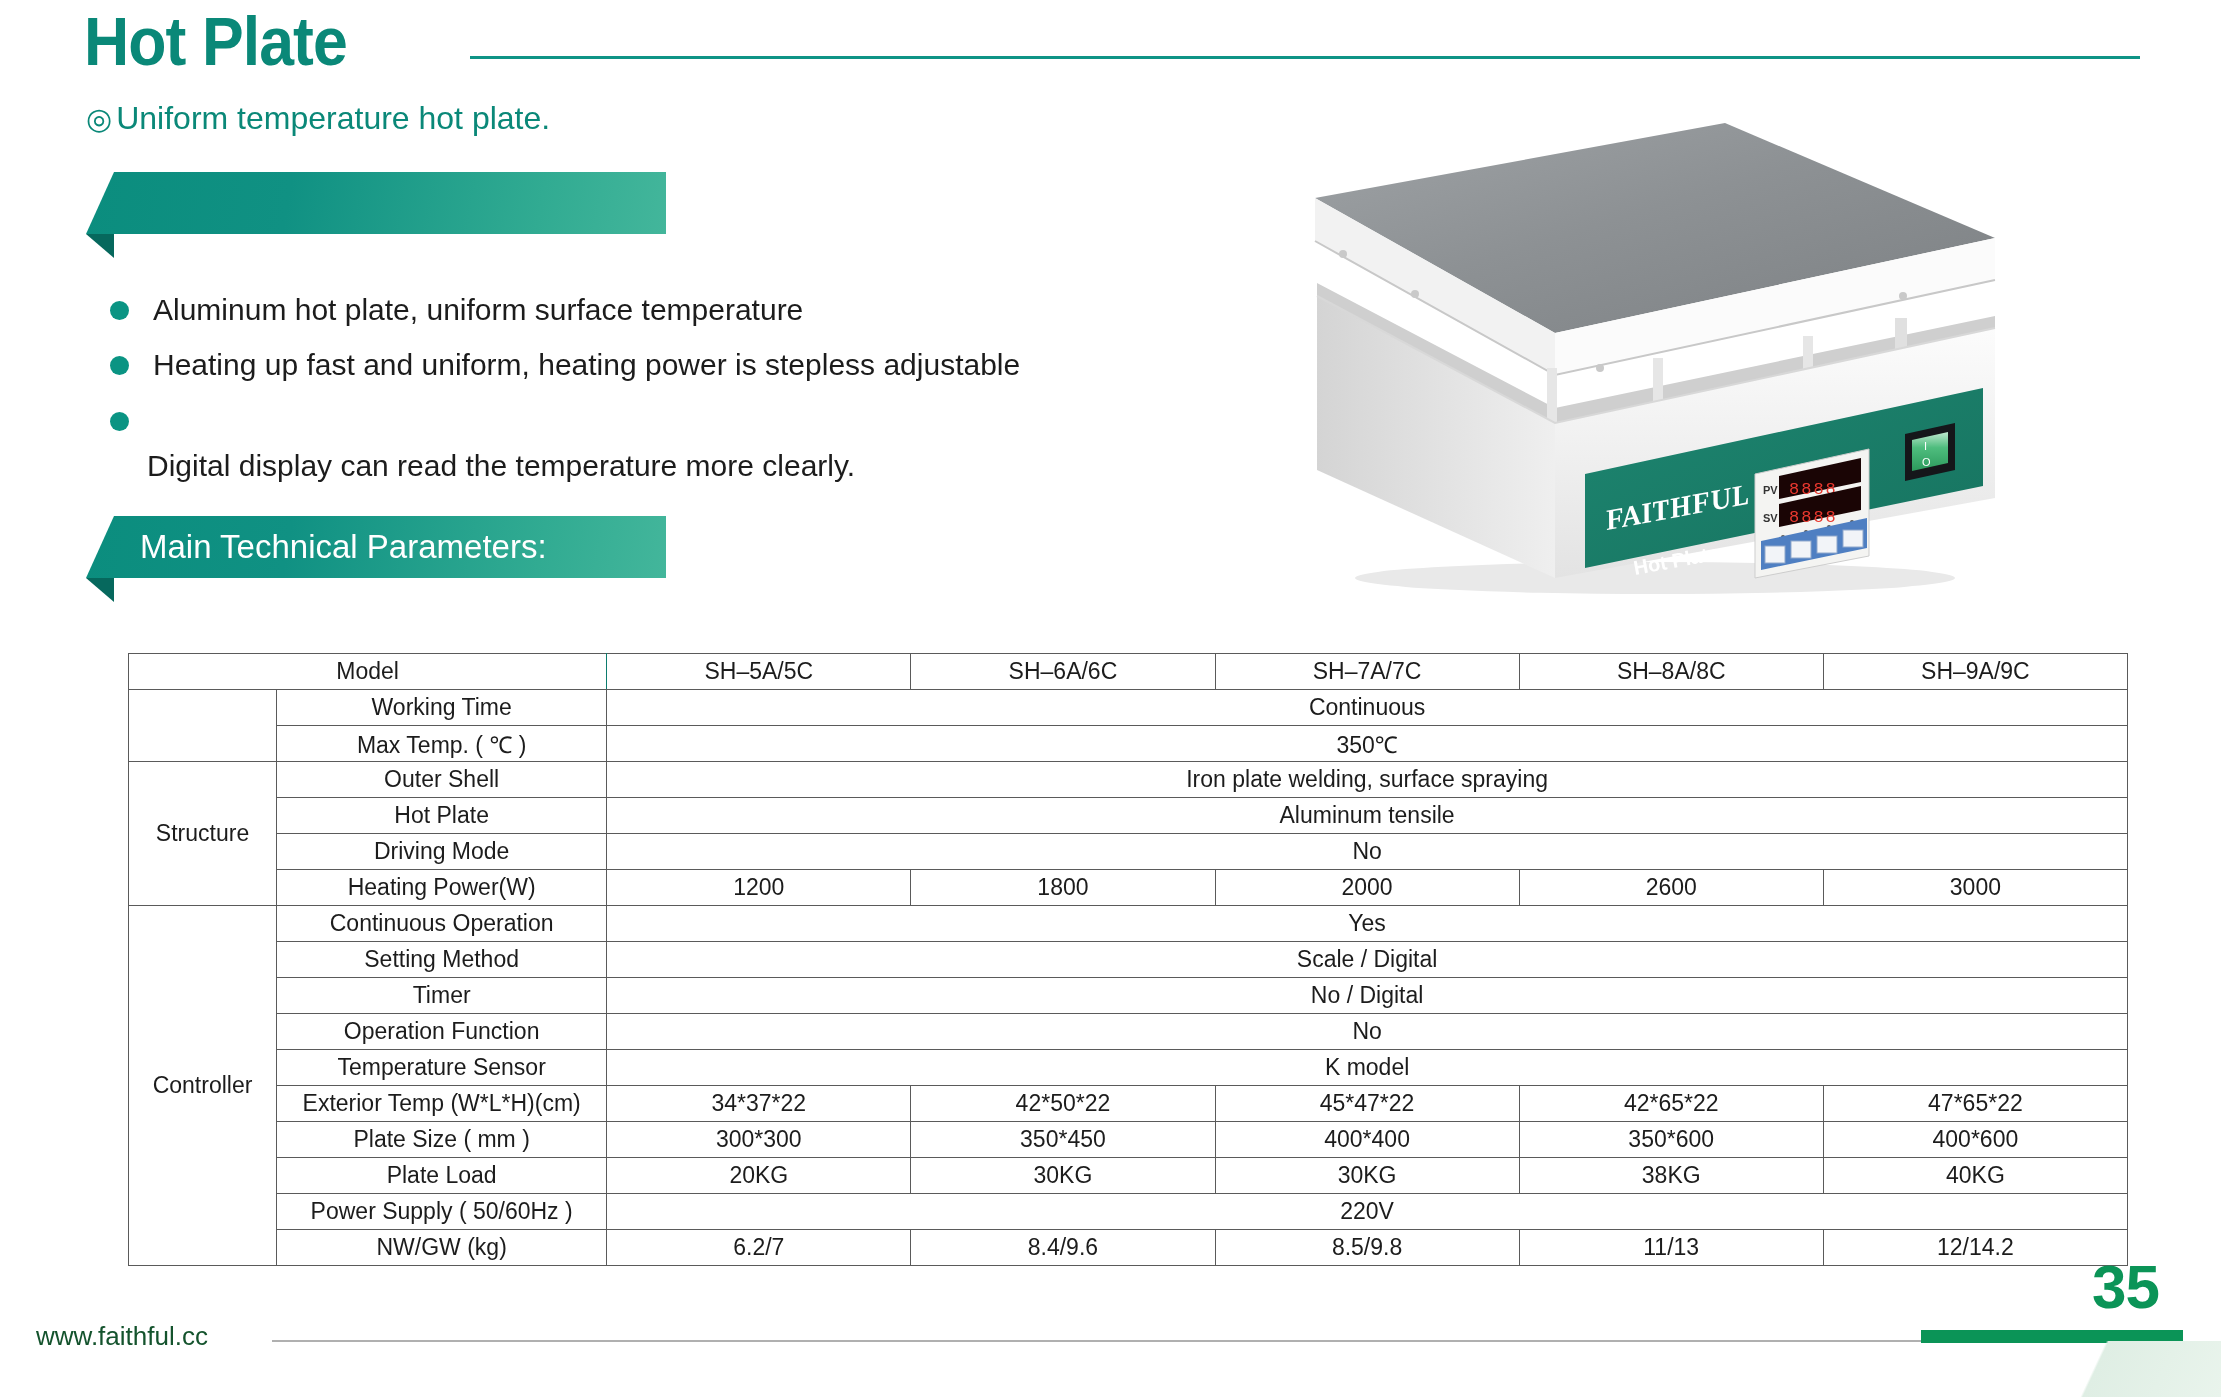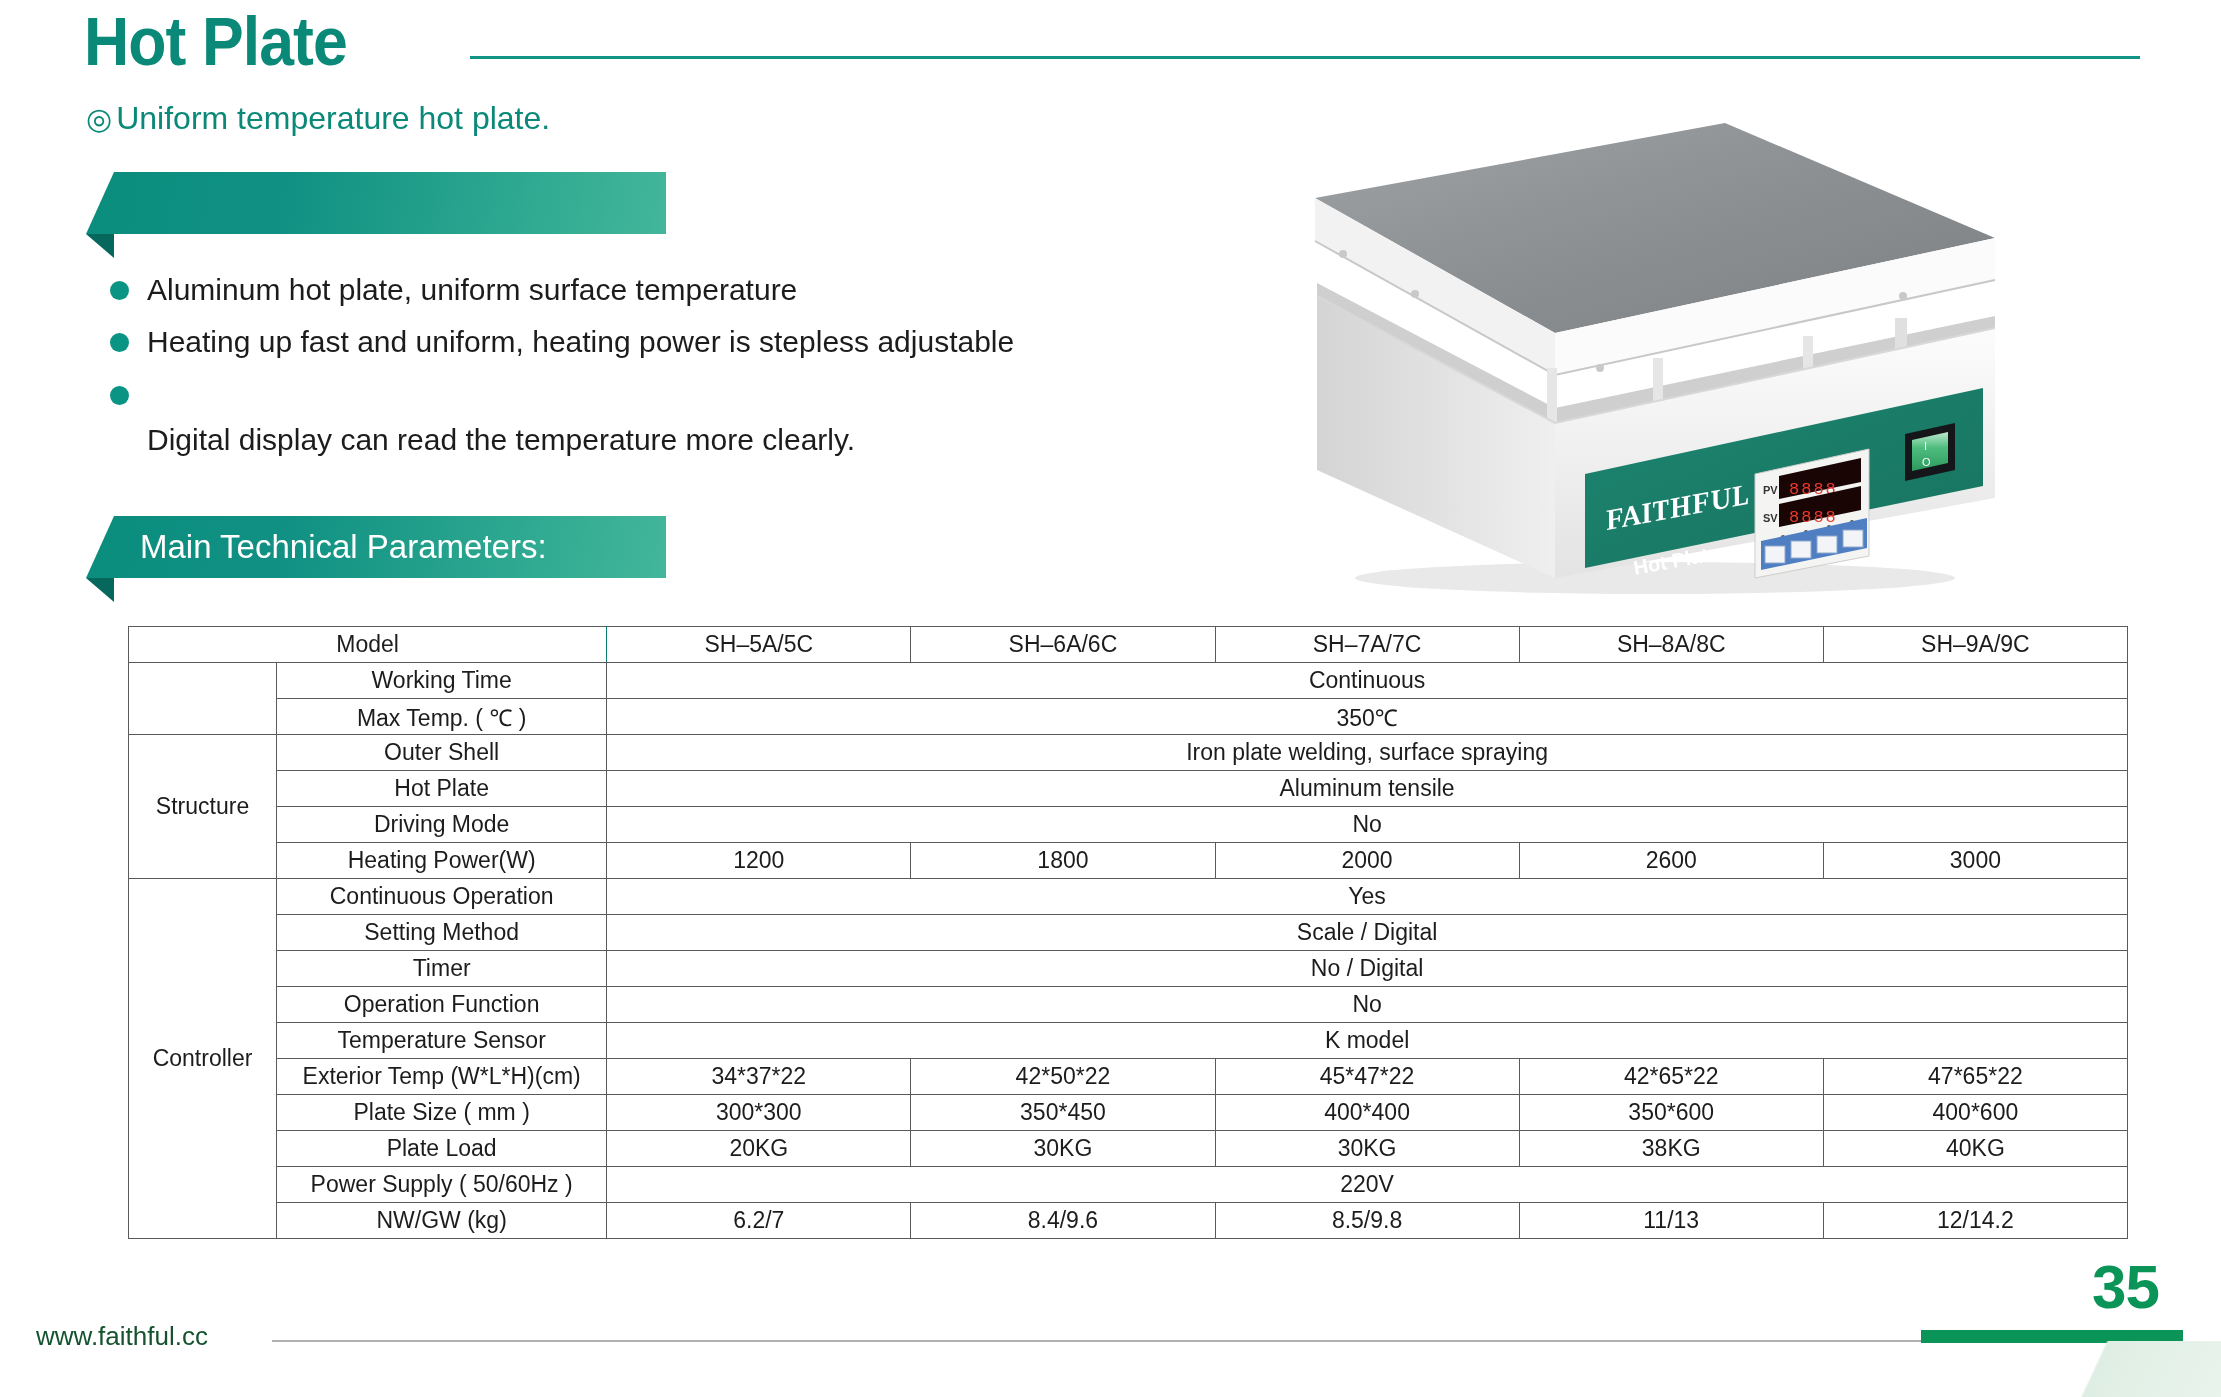--- a/index.html
+++ b/index.html
@@ -101,22 +101,23 @@
   
   #characteristics-list {
     position: absolute;
     left: 110px;
     top: 272px;
     width: 1080px;
   }
   .char-item {
     display: flex;
     align-items: flex-start;
-    gap: 18px;
+    gap: 24px;
     margin-bottom: 17px;
+    margin-top: 20px;
   }
   .char-dot {
     width: 19px;
     height: 19px;
     border-radius: 50%;
     background: #0a9483;
     flex: 0 0 auto;
     margin-top: 9px;
   }
   .char-text {
@@ -146,20 +147,21 @@
   #spec-table-wrap {
     position: absolute;
     left: 128px;
     top: 626px;
     width: 2000px;
   }
   table.spec {
     border-collapse: collapse;
     width: 100%;
     table-layout: fixed;
+    margin-top: 27px;
   }
   table.spec td, table.spec th {
     border: 1px solid #5a5a5a;
     font-size: 23px;
     font-weight: normal;
     padding: 0;
     height: 35px;
     text-align: center;
     color: #1c1c1c;
     background: #ffffff;

